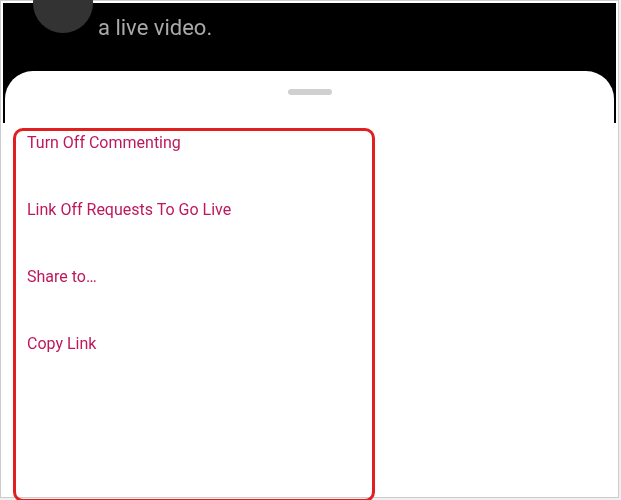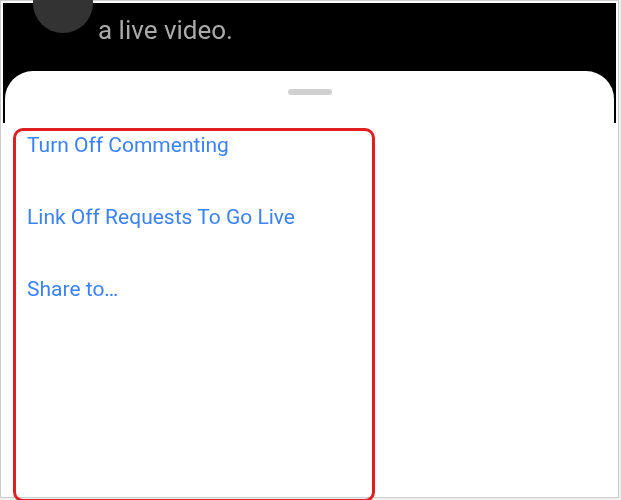--- a/index.html
+++ b/index.html
@@ -39,21 +39,21 @@
       width: 60px;
       height: 60px;
       border-radius: 50%;
       background: #333;
     }
     .background-text {
       position: absolute;
       top: 12px;
       left: 95px;
       color: #aaa;
-      font-size: 26px;
+      font-size: 22px;
     }
     .sheet {
       position: absolute;
       top: 70px;
       left: 4px;
       right: 4px;
       bottom: 2px;
       background: #fff;
       border-top-left-radius: 28px;
       border-top-right-radius: 28px;
@@ -72,22 +72,22 @@
       width: 362px;
       height: 374px;
       border: 3px solid #e02020;
       border-radius: 10px;
       pointer-events: none;
     }
     .menu-list {
       padding: 0 22px;
     }
     .menu-item {
-      font-size: 21px;
-      color: #3b82f6;
+      font-size: 16px;
+      color: #be185d;
       padding: 24px 0;
       cursor: pointer;
     }
     .menu-item:first-child {
       padding-top: 18px;
     }
   </style>
 </head>
 <body>
 
@@ -98,18 +98,19 @@
     <div class="background-text">a live video.</div>
   </div>
 
   <div class="sheet">
     <div class="drag-handle"></div>
 
     <div class="menu-list">
       <div class="menu-item">Turn Off Commenting</div>
       <div class="menu-item">Link Off Requests To Go Live</div>
       <div class="menu-item">Share to…</div>
+      <div class="menu-item">Copy Link</div>
     </div>
 
     <div class="highlight-box"></div>
   </div>
 
 </div>
 
 </body></html>

